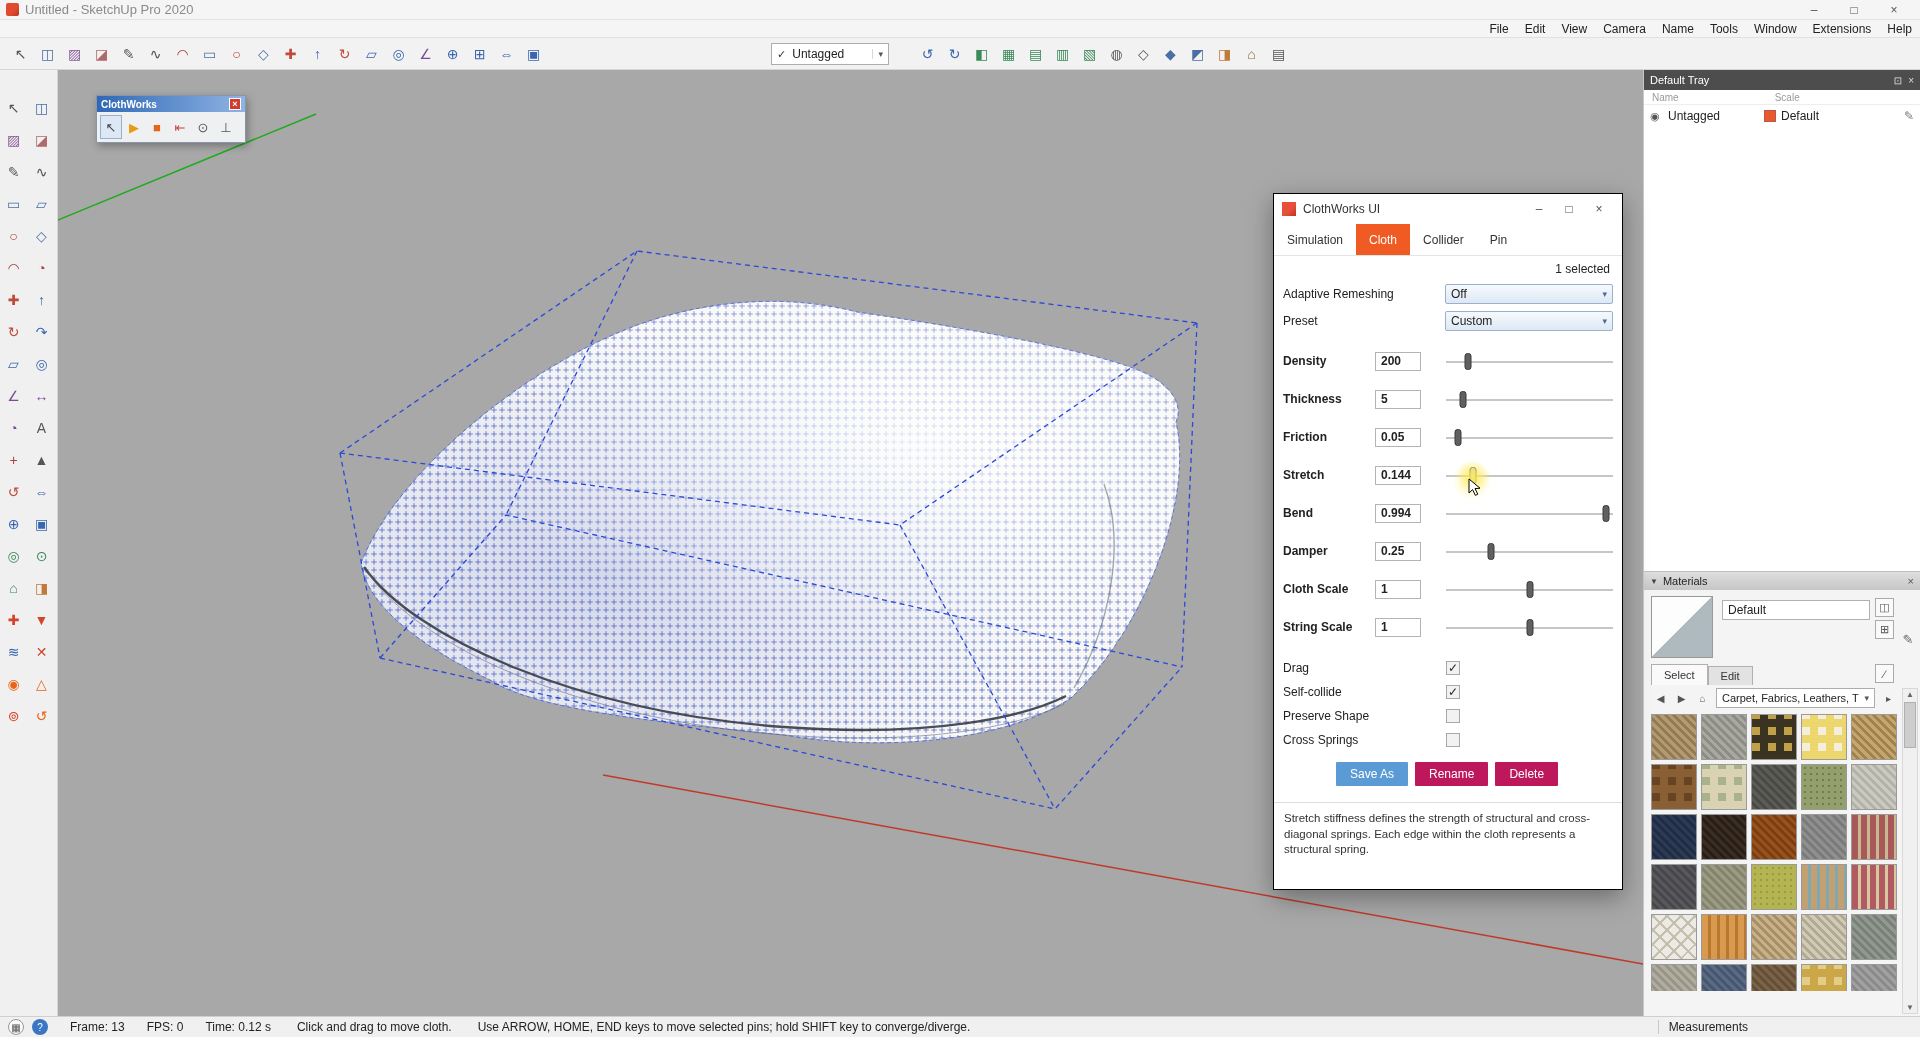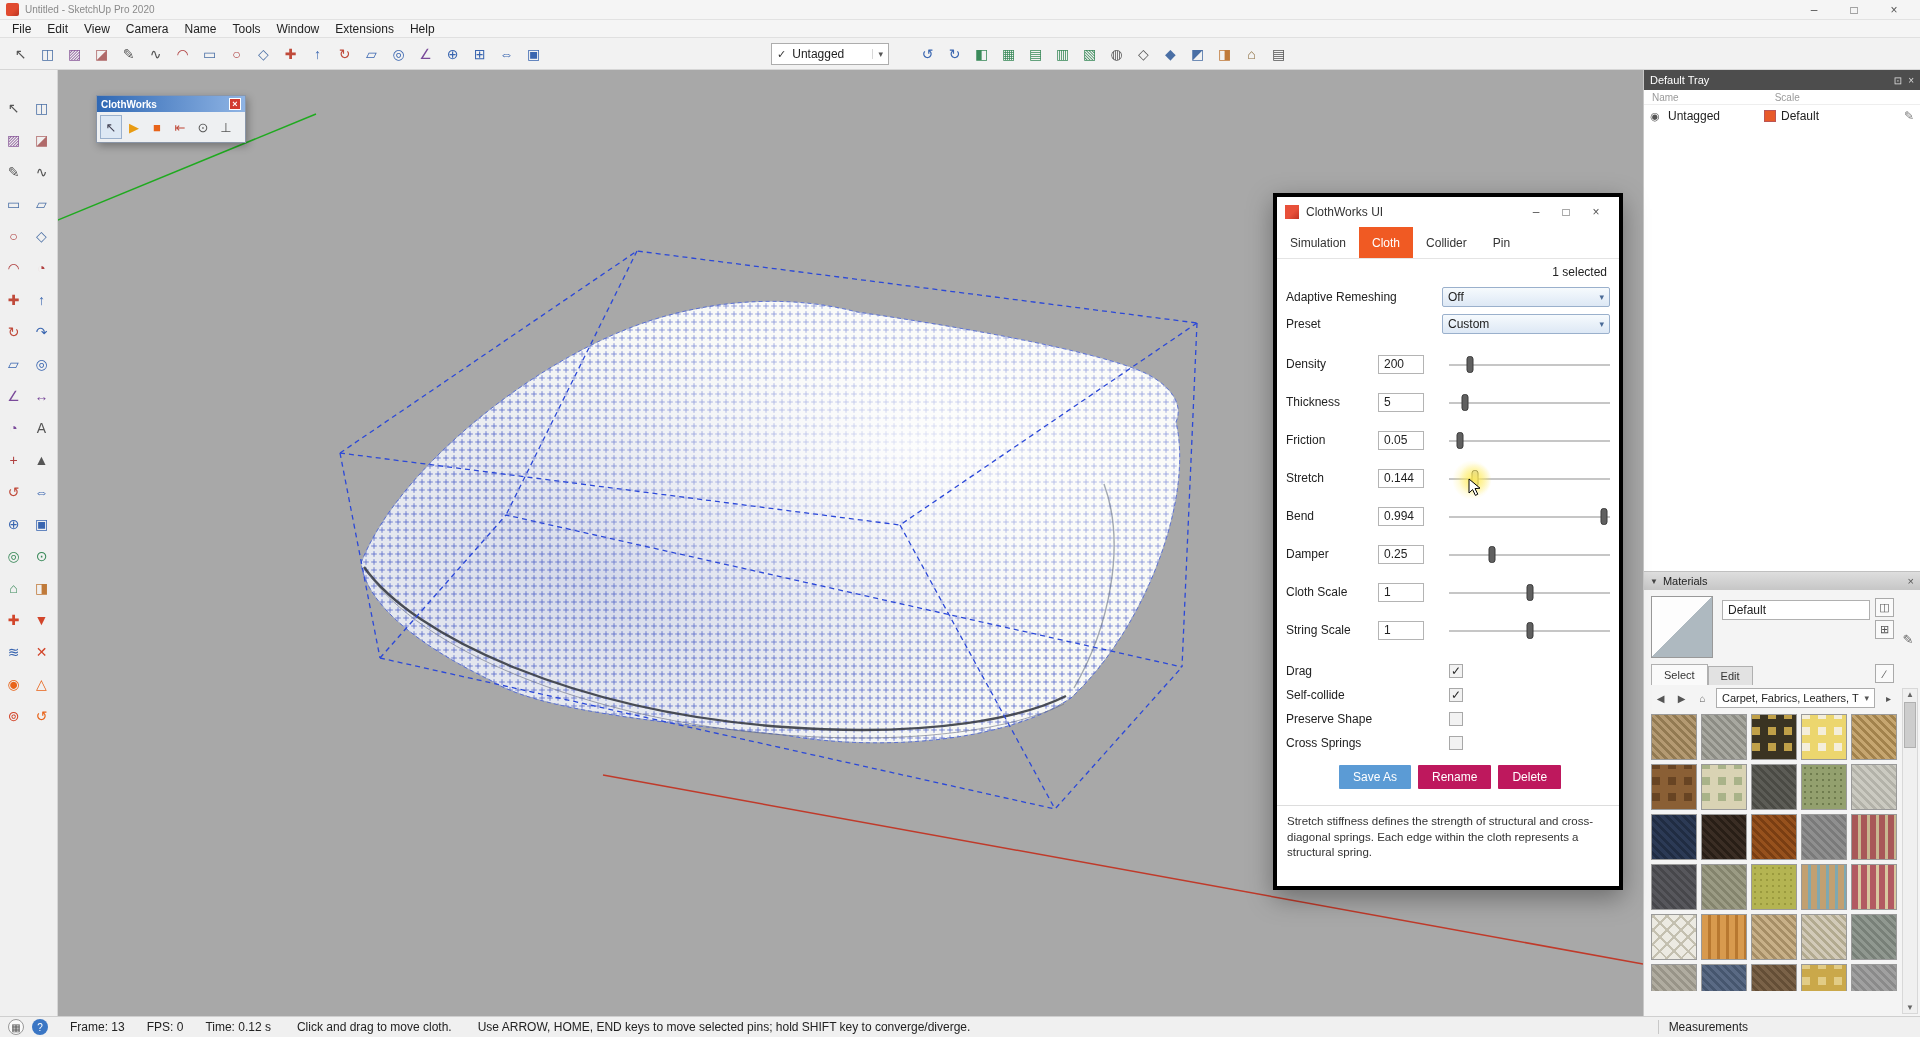--- a/index.html
+++ b/index.html
@@ -4,25 +4,25 @@
 <style>
   * { box-sizing: border-box; margin: 0; padding: 0; }
   html,body { width:1920px; height:1037px; }
   body { font-family:"Liberation Sans", sans-serif; background:#e8e8e8; overflow:hidden; }
   .root { position:relative; width:1920px; height:1037px; background:#f0f0f0; overflow:hidden; }
   .abs { position:absolute; }
 
   
   .titlebar { left:0; top:0; width:1920px; height:20px; background:#f5f5f5; display:flex; align-items:center; padding:0 6px; border-bottom:1px solid #e2e2e2; }
   .app-icon { width:13px; height:13px; background:linear-gradient(135deg,#e04a2f 60%,#b93322); margin-right:6px; border-radius:2px; }
-  .titlebar .ttl { font-size:10px; color:#8a8a8a; }
+  .titlebar .ttl { font-size:13px; color:#8a8a8a; }
   .wincontrols { margin-left:auto; display:flex; }
   .wincontrols .wc { width:40px; height:20px; display:flex; align-items:center; justify-content:center; font-size:12px; color:#555; }
 
-  .menubar { left:0; top:20px; width:1920px; height:18px; background:#f5f5f5; display:flex; align-items:center; padding-left:4px; border-bottom:1px solid #e0e0e0; }
+  .menubar { left:0; top:20px; width:1920px; height:18px; background:#f5f5f5; display:flex; align-items:center; padding-left:4px; border-bottom:1px solid #e0e0e0;justify-content:flex-end; }
   .menu-item { font-size:12px; color:#222; padding:0 8px; height:18px; display:flex; align-items:center; }
 
   .toolbar { left:0; top:38px; width:1920px; height:32px; background:#f2f2f2; border-bottom:1px solid #d6d6d6; }
   .tgroup { position:absolute; top:3px; display:flex; gap:2px; align-items:center; }
   .tbtn { width:25px; height:25px; display:flex; align-items:center; justify-content:center; font-size:14px; color:#555; border-radius:2px; }
   .tag-combo { position:absolute; left:771px; top:5px; width:118px; height:22px; background:#fff; border:1px solid #adadad; display:flex; align-items:center; padding:0 5px; font-size:12px; color:#222; }
   .tag-combo .chk { color:#333; margin-right:6px; font-size:11px; }
   .tag-combo .arr { margin-left:auto; font-size:9px; color:#555; border-left:1px solid #d8d8d8; padding-left:5px; }
 
   
@@ -35,35 +35,35 @@
 
   
   .cw-toolbar { left:96px; top:95px; width:150px; background:#eef0f2; border:1px solid #8a96a8; box-shadow:2px 3px 8px rgba(0,0,0,.3); z-index:10; }
   .cw-title { height:16px; background:linear-gradient(90deg,#2f68b4,#8fb4e4); color:#fff; font-size:10px; font-weight:bold; display:flex; align-items:center; padding:0 4px; }
   .cw-close { margin-left:auto; width:12px; height:12px; background:#d23b2f; color:#fff; font-size:9px; display:flex; align-items:center; justify-content:center; border:1px solid #fff; }
   .cw-icons { height:30px; display:flex; align-items:center; padding:0 3px; gap:1px; }
   .cwbtn { width:22px; height:24px; display:flex; align-items:center; justify-content:center; font-size:13px; color:#555; border:1px solid transparent; }
   .cwbtn:first-child { border-color:#9ab0cc; background:#dde8f4; }
 
   
-  .dlg { left:1273px; top:193px; width:350px; height:697px; background:#fff; border:4px solid #000000; box-shadow:0 8px 24px rgba(0,0,0,.35); z-index:20; display:flex; flex-direction:column; font-size:12px; color:#222; }
+  .dlg { left:1273px; top:193px; width:350px; height:697px; background:#fff; border:1px solid #000000; box-shadow:0 8px 24px rgba(0,0,0,.35); z-index:20; display:flex; flex-direction:column; font-size:12px; color:#222; }
   .dlg-title { height:30px; display:flex; align-items:center; padding:0 8px; flex:0 0 auto; }
   .dlg-logo { width:14px; height:14px; background:linear-gradient(135deg,#e8503a 55%,#c03322); margin-right:7px; }
   .dlg-title .t { font-size:12px; color:#333; }
   .dlg-ctrls { margin-left:auto; display:flex; }
   .dlg-ctrls .wc { width:30px; height:24px; display:flex; align-items:center; justify-content:center; color:#555; font-size:12px; }
   .dtabs { height:32px; display:flex; border-bottom:1px solid #e4e4e4; flex:0 0 auto; }
   .dtab { padding:0 13px; display:flex; align-items:center; color:#333; }
   .dtab.active { background:#f05a23; color:#fff; }
   .sel-note { text-align:right; padding:6px 12px 0; height:24px; color:#222; flex:0 0 auto; }
   .ddrow { display:flex; align-items:center; height:27px; padding:0 9px; flex:0 0 auto; }
   .ddrow .lbl { flex:1; }
   .select { width:168px; height:20px; border:1px solid #9ab0cc; background:linear-gradient(#f6fafd,#dde8f5); display:flex; align-items:center; padding:0 5px; border-radius:2px; }
   .select .arrow { margin-left:auto; font-size:9px; color:#4a6a96; }
-  .srows { margin-top:8px; flex:0 0 auto; }
+  .srows { margin-top:8px; flex:0 0 auto;font-weight:bold; }
   .srow { display:flex; align-items:center; height:38px; padding:0 9px; position:relative; }
   .srow .lbl { width:92px; }
   .vbox { width:46px; height:19px; border:1px solid #b4b4b4; background:#fff; display:flex; align-items:center; padding:0 5px; }
   .track { position:absolute; left:172px; right:9px; top:50%; height:2px; background:#c6c6c6; }
   .thumb { position:absolute; top:-8px; width:7px; height:17px; background:#606060; border:1px solid #3a3a3a; border-radius:3px; transform:translateX(-50%); }
   .thumb.hl { background:#d0d0d0; }
   .thumb.hl::before { content:''; position:absolute; left:-14px; top:-8px; width:33px; height:33px; border-radius:50%;
       background:radial-gradient(circle, rgba(255,232,80,.7), rgba(255,232,80,0) 70%); }
   .crows { margin-top:10px; flex:0 0 auto; }
   .crow { display:flex; align-items:center; height:24px; padding:0 9px; }

